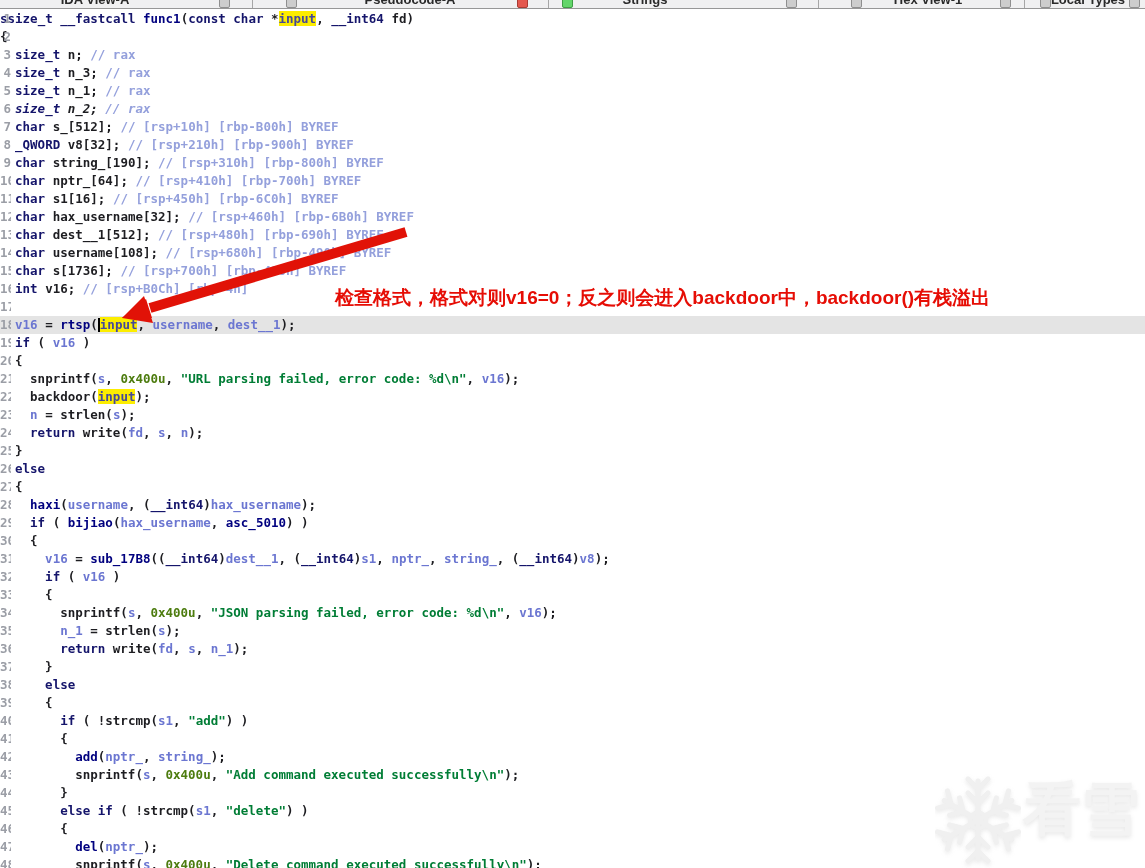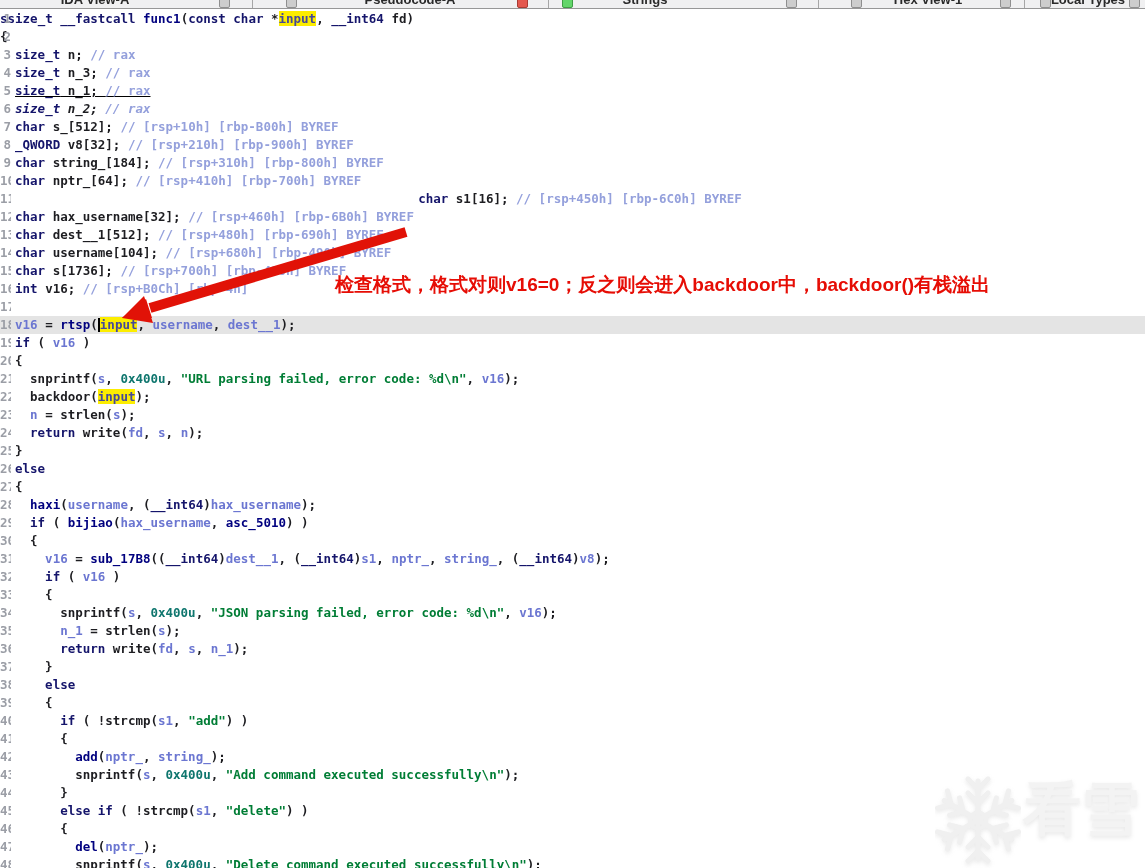--- a/index.html
+++ b/index.html
@@ -24,28 +24,28 @@
           font-size:12.5px; font-weight:bold; }
   .line.current { background:#e4e4e4; }
   .ln { position:absolute; left:0; top:0; width:11px; height:18px; overflow:hidden;
         text-align:right; color:#9b9ea6; font-weight:bold; }
   .code { display:block; }
   .t-p { color:#1d1d21; }
   .t-k { color:#15156b; }
   .t-f { color:#00007f; }
   .t-v { color:#6b76d1; }
   .t-s { color:#007d35; }
-  .t-n { color:#0f766e; }
+  .t-n { color:#4d7c0f; }
   .t-c { color:#94a0dc; }
   .t-hl { background:#fced00; color:#44489a; }
   .t-cur { display:inline-block; width:0; border-left:2px solid #000;
            height:14px; vertical-align:-3px; }
 
   
-  #annotation { position:absolute; left:335px; top:274px; z-index:8;
+  #annotation { position:absolute; left:335px; top:287px; z-index:8;
                 font:bold 19px/22px "Liberation Sans",sans-serif; color:#e60d05;
                 white-space:nowrap; }
   #arrow-svg { position:absolute; left:0; top:0; z-index:7; pointer-events:none; }
 
   
   #watermark { position:absolute; right:0; bottom:0; width:210px; height:95px; z-index:6;
                pointer-events:none; }
   #watermark-text { position:absolute; left:88px; top:6px;
                     font:bold 58px/60px "Liberation Sans",sans-serif; color:#f3f3f3;
                     text-shadow:0 2px 4px rgba(120,120,120,0.18); white-space:nowrap; }
@@ -74,30 +74,30 @@
     <span class="pane-icon" style="left:1040px"></span>
     <span class="tab-label" style="left:1088px">Local Types</span>
     <span class="pane-icon" style="left:1129px"></span>
   </div>
 
   <div id="code-area">
       <div class="line"><span class="ln">1</span><span class="code" style="padding-left: 0px;"><span class="t-k">ssize_t __fastcall </span><span class="t-f">func1</span><span class="t-p">(</span><span class="t-k">const char</span><span class="t-p"> *</span><span class="t-hl">input</span><span class="t-p">, </span><span class="t-k">__int64</span><span class="t-p"> fd)</span></span></div>
       <div class="line"><span class="ln">2</span><span class="code" style="padding-left: 0px;"><span class="t-p">{</span></span></div>
       <div class="line"><span class="ln">3</span><span class="code" style="padding-left: 15.04px;"><span class="t-k">size_t</span><span class="t-p"> n; </span><span class="t-c">// rax</span></span></div>
       <div class="line"><span class="ln">4</span><span class="code" style="padding-left: 15.04px;"><span class="t-k">size_t</span><span class="t-p"> n_3; </span><span class="t-c">// rax</span></span></div>
-      <div class="line"><span class="ln">5</span><span class="code" style="padding-left: 15.04px; text-decoration: underline;"><span class="t-k">size_t</span><span class="t-p"> n_1; </span><span class="t-c">// rax</span></span></div>
+      <div class="line"><span class="ln">5</span><span class="code" style="padding-left: 15.04px;"><span class="t-k">size_t</span><span class="t-p"> n_1; </span><span class="t-c">// rax</span></span></div>
       <div class="line"><span class="ln">6</span><span class="code" style="padding-left: 15.04px; font-style: italic;"><span class="t-k">size_t</span><span class="t-p"> n_2; </span><span class="t-c">// rax</span></span></div>
       <div class="line"><span class="ln">7</span><span class="code" style="padding-left: 15.04px;"><span class="t-k">char</span><span class="t-p"> s_[512]; </span><span class="t-c">// [rsp+10h] [rbp-B00h] BYREF</span></span></div>
       <div class="line"><span class="ln">8</span><span class="code" style="padding-left: 15.04px;"><span class="t-k">_QWORD</span><span class="t-p"> v8[32]; </span><span class="t-c">// [rsp+210h] [rbp-900h] BYREF</span></span></div>
-      <div class="line"><span class="ln">9</span><span class="code" style="padding-left: 15.04px;"><span class="t-k">char</span><span class="t-p"> string_[184]; </span><span class="t-c">// [rsp+310h] [rbp-800h] BYREF</span></span></div>
+      <div class="line"><span class="ln">9</span><span class="code" style="padding-left: 15.04px;"><span class="t-k">char</span><span class="t-p"> string_[190]; </span><span class="t-c">// [rsp+310h] [rbp-800h] BYREF</span></span></div>
       <div class="line"><span class="ln">10</span><span class="code" style="padding-left: 15.04px;"><span class="t-k">char</span><span class="t-p"> nptr_[64]; </span><span class="t-c">// [rsp+410h] [rbp-700h] BYREF</span></span></div>
-      <div class="line"><span class="ln">11</span><span class="code" style="padding-left: 15.04px; text-align: center;"><span class="t-k">char</span><span class="t-p"> s1[16]; </span><span class="t-c">// [rsp+450h] [rbp-6C0h] BYREF</span></span></div>
+      <div class="line"><span class="ln">11</span><span class="code" style="padding-left: 15.04px;"><span class="t-k">char</span><span class="t-p"> s1[16]; </span><span class="t-c">// [rsp+450h] [rbp-6C0h] BYREF</span></span></div>
       <div class="line"><span class="ln">12</span><span class="code" style="padding-left: 15.04px;"><span class="t-k">char</span><span class="t-p"> hax_username[32]; </span><span class="t-c">// [rsp+460h] [rbp-6B0h] BYREF</span></span></div>
       <div class="line"><span class="ln">13</span><span class="code" style="padding-left: 15.04px;"><span class="t-k">char</span><span class="t-p"> dest__1[512]; </span><span class="t-c">// [rsp+480h] [rbp-690h] BYREF</span></span></div>
-      <div class="line"><span class="ln">14</span><span class="code" style="padding-left: 15.04px;"><span class="t-k">char</span><span class="t-p"> username[104]; </span><span class="t-c">// [rsp+680h] [rbp-490h] BYREF</span></span></div>
+      <div class="line"><span class="ln">14</span><span class="code" style="padding-left: 15.04px;"><span class="t-k">char</span><span class="t-p"> username[108]; </span><span class="t-c">// [rsp+680h] [rbp-490h] BYREF</span></span></div>
       <div class="line"><span class="ln">15</span><span class="code" style="padding-left: 15.04px;"><span class="t-k">char</span><span class="t-p"> s[1736]; </span><span class="t-c">// [rsp+700h] [rbp-410h] BYREF</span></span></div>
       <div class="line"><span class="ln">16</span><span class="code" style="padding-left: 15.04px;"><span class="t-k">int</span><span class="t-p"> v16; </span><span class="t-c">// [rsp+B0Ch] [rbp-4h]</span></span></div>
       <div class="line"><span class="ln">17</span><span class="code" style="padding-left: 0px;"></span></div>
       <div class="line current"><span class="ln">18</span><span class="code" style="padding-left: 15.04px;"><span class="t-v">v16</span><span class="t-p"> = </span><span class="t-f">rtsp</span><span class="t-p">(</span><span class="t-cur"></span><span class="t-hl">input</span><span class="t-p">, </span><span class="t-v">username</span><span class="t-p">, </span><span class="t-v">dest__1</span><span class="t-p">);</span></span></div>
       <div class="line"><span class="ln">19</span><span class="code" style="padding-left: 15.04px;"><span class="t-k">if</span><span class="t-p"> ( </span><span class="t-v">v16</span><span class="t-p"> )</span></span></div>
       <div class="line"><span class="ln">20</span><span class="code" style="padding-left: 15.04px;"><span class="t-p">{</span></span></div>
       <div class="line"><span class="ln">21</span><span class="code" style="padding-left: 30.08px;"><span class="t-p">snprintf(</span><span class="t-v">s</span><span class="t-p">, </span><span class="t-n">0x400u</span><span class="t-p">, </span><span class="t-s">"URL parsing failed, error code: %d\n"</span><span class="t-p">, </span><span class="t-v">v16</span><span class="t-p">);</span></span></div>
       <div class="line"><span class="ln">22</span><span class="code" style="padding-left: 30.08px;"><span class="t-p">backdoor(</span><span class="t-hl">input</span><span class="t-p">);</span></span></div>
       <div class="line"><span class="ln">23</span><span class="code" style="padding-left: 30.08px;"><span class="t-v">n</span><span class="t-p"> = strlen(</span><span class="t-v">s</span><span class="t-p">);</span></span></div>
       <div class="line"><span class="ln">24</span><span class="code" style="padding-left: 30.08px;"><span class="t-k">return</span><span class="t-p"> write(</span><span class="t-v">fd</span><span class="t-p">, </span><span class="t-v">s</span><span class="t-p">, </span><span class="t-v">n</span><span class="t-p">);</span></span></div>

